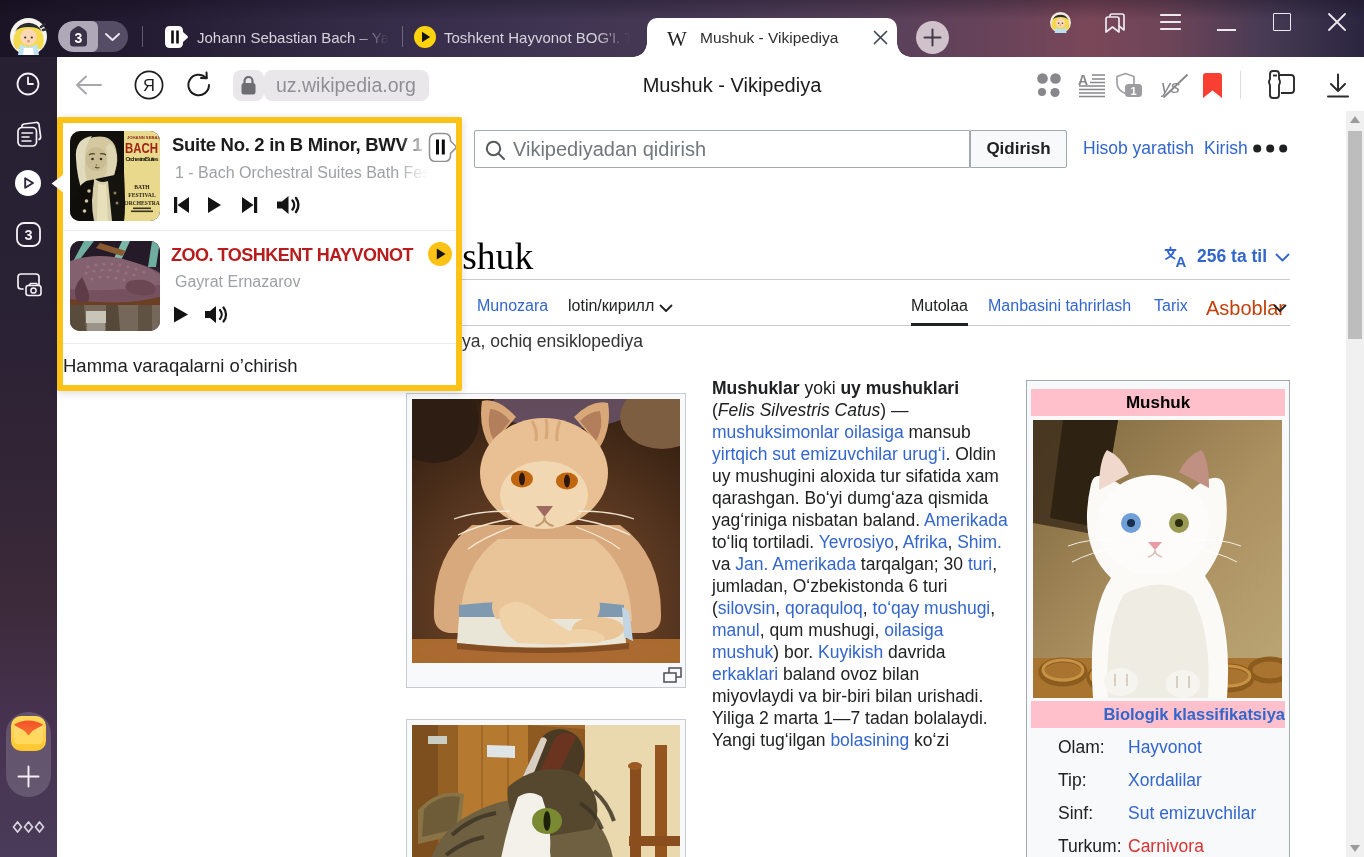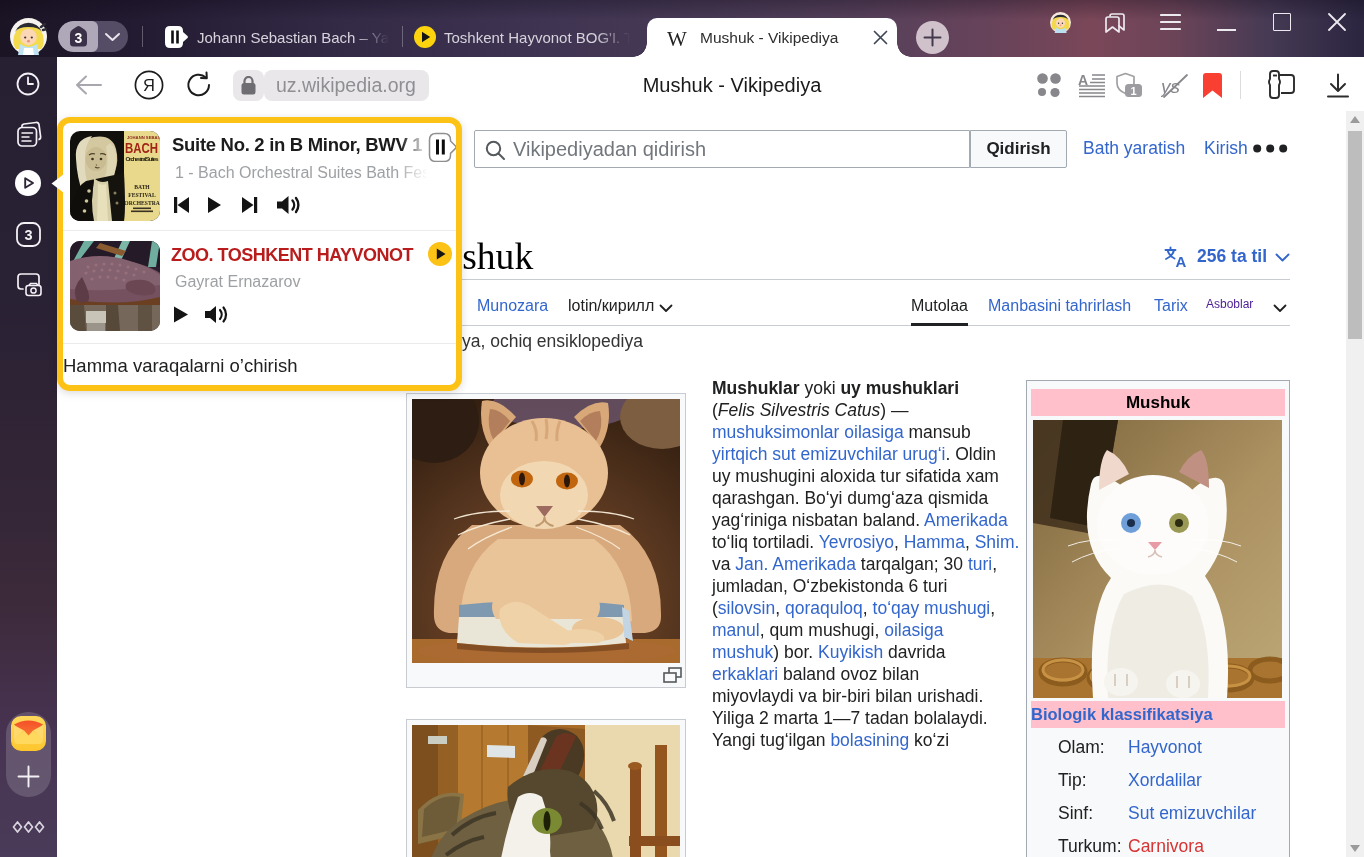--- a/index.html
+++ b/index.html
@@ -23,21 +23,21 @@
   
   #toolbar { position:absolute; left:57px; top:57px; width:1307px; height:54px; background:#fff; }
 
   
   #content { position:absolute; left:57px; top:111px; width:1307px; height:746px; background:#fff; }
   .blue { color:#3366cc; text-decoration:none; }
   .red { color:#d73333; }
 
   
   #popup { position:absolute; left:57px; top:117px; width:405px; height:274px;
-    background:#fff; border:6px solid #fcc216; border-radius:13px; box-shadow:0 2px 8px rgba(0,0,0,0.15); }
+    background:#fff; border:6px solid #fcc216; border-radius:2px; box-shadow:0 2px 8px rgba(0,0,0,0.15); }
 </style>
 </head>
 <body>
 <div id="stage">
   <div id="topbar">
 
     <svg class="abs" style="left:10px;top:18px" width="37" height="37" viewBox="0 0 37 37">
       <circle cx="18.5" cy="18.5" r="18.5" fill="#f7f3ee"></circle>
       <path d="M4 18 a15 15 0 0 1 29 -1 q2 10 -2 14 l-25 0 q-4 -5 -2 -13z" fill="#f4da4e"></path>
       <path d="M5 14 a14.5 14.5 0 0 1 27 0 q-3 -5 -13.5 -5 t-13.5 5z" fill="#2b2b33"></path>
@@ -230,21 +230,21 @@
   </div>
   <div id="content">
 
     <div class="abs" style="left:417px;top:19px;width:496px;height:38px;border:1px solid #a2a9b1;border-radius:2px 0 0 2px;background:#fff"></div>
     <svg class="abs" style="left:428px;top:29px" width="21" height="21" viewBox="0 0 21 21">
       <circle cx="8.5" cy="8.5" r="6.7" fill="none" stroke="#54595d" stroke-width="2"></circle>
       <path d="M13.5 13.5 L19 19" stroke="#54595d" stroke-width="2" stroke-linecap="round"></path>
     </svg>
     <div class="abs" style="left:456px;top:27px;font-size:20px;color:#72777d">Vikipediyadan qidirish</div>
     <div class="abs" style="left:913px;top:19px;width:97px;height:38px;border:1px solid #a2a9b1;border-radius:0 2px 2px 0;background:#f8f9fa;font-size:17px;font-weight:bold;color:#202122;text-align:center;line-height:36px">Qidirish</div>
-    <div class="abs blue" style="left:1026px;top:27px;font-size:17.5px">Bath yaratish</div>
+    <div class="abs blue" style="left:1026px;top:27px;font-size:17.5px">Hisob yaratish</div>
     <div class="abs blue" style="left:1147px;top:27px;font-size:17.5px">Kirish</div>
     <svg class="abs" style="left:1196px;top:33px" width="36" height="9" viewBox="0 0 36 9">
       <circle cx="4.2" cy="4.5" r="4" fill="#202122"></circle>
         <circle cx="17.2" cy="4.5" r="4" fill="#202122"></circle>
         <circle cx="30.2" cy="4.5" r="4" fill="#202122"></circle>
     </svg>
 
     <div class="abs" style="left:353px;top:124px;font-family:'Liberation Serif',serif;font-size:37.6px;color:#000">Mushuk</div>
     <svg class="abs" style="left:1107px;top:135px" width="24" height="22" viewBox="0 0 24 22">
       <path d="M1.5 4 h10 M6.5 1.5 v2.5 M10 4 q-1 6 -8 9 M3.5 4 q1.5 6 7 8.5" fill="none" stroke="#36c" stroke-width="1.9" stroke-linecap="round"></path>
@@ -257,21 +257,21 @@
     <div class="abs" style="left:353px;top:168px;width:880px;height:1px;background:#c8ccd1"></div>
 
     <div class="abs blue" style="left:420px;top:186px;font-size:16px">Munozara</div>
     <div class="abs" style="left:511px;top:186px;font-size:16px;color:#202122">lotin/кирилл</div>
     <svg class="abs" style="left:602px;top:193px" width="14" height="9" viewBox="0 0 14 9">
       <path d="M1.5 1.5 L7 7 L12.5 1.5" fill="none" stroke="#202122" stroke-width="1.8" stroke-linecap="round" stroke-linejoin="round"></path>
     </svg>
     <div class="abs" style="left:854px;top:186px;font-size:16px;color:#202122">Mutolaa</div>
     <div class="abs blue" style="left:931px;top:186px;font-size:16px">Manbasini tahrirlash</div>
     <div class="abs blue" style="left:1097px;top:186px;font-size:16px">Tarix</div>
-    <div class="abs" style="left:1149px;top:186px;font-size:12px;color:#4c1d95">Asboblar</div>
+    <div class="abs" style="left:1149px;top:186px;font-size:20px;color:#c2410c">Asboblar</div>
     <svg class="abs" style="left:1216px;top:193px" width="14" height="9" viewBox="0 0 14 9">
       <path d="M1.5 1.5 L7 7 L12.5 1.5" fill="none" stroke="#202122" stroke-width="1.8" stroke-linecap="round" stroke-linejoin="round"></path>
     </svg>
     <div class="abs" style="left:353px;top:214px;width:880px;height:1px;background:#c8ccd1"></div>
     <div class="abs" style="left:854px;top:212px;width:57px;height:3px;background:#202122"></div>
 
     <div class="abs" style="left:344px;top:220px;font-size:17.5px;color:#333">Vikipediya, ochiq ensiklopediya</div>
 
     <div class="abs" style="left:349px;top:282px;width:280px;height:295px;background:#f8f9fa;border:1px solid #c8ccd1"></div>
     <svg class="abs" style="left:355px;top:288px" width="268" height="264" viewBox="0 0 268 264">
@@ -382,21 +382,21 @@
     </svg>
 
     <div class="abs" style="left:655px;top:266px;font-size:17.5px;line-height:22px;color:#202122;white-space:nowrap">
       <b>Mushuklar</b> yoki <b>uy mushuklari</b><br>
       (<i>Felis Silvestris Catus</i>) —<br>
       <span class="blue">mushuksimonlar oilasiga</span> mansub<br>
       <span class="blue">yirtqich sut emizuvchilar urug‘i</span>. Oldin<br>
       uy mushugini aloxida tur sifatida xam<br>
       qarashgan. Bo‘yi dumg‘aza qismida<br>
       yag‘riniga nisbatan baland. <span class="blue">Amerikada</span><br>
-      to‘liq tortiladi. <span class="blue">Yevrosiyo</span>, <span class="blue">Hamma</span>, <span class="blue">Shim.</span><br>
+      to‘liq tortiladi. <span class="blue">Yevrosiyo</span>, <span class="blue">Afrika</span>, <span class="blue">Shim.</span><br>
       va <span class="blue">Jan. Amerikada</span> tarqalgan; 30 <span class="blue">turi</span>,<br>
       jumladan, O‘zbekistonda 6 turi<br>
       (<span class="blue">silovsin</span>, <span class="blue">qoraquloq</span>, <span class="blue">to‘qay mushugi</span>,<br>
       <span class="blue">manul</span>, qum mushugi, <span class="blue">oilasiga</span><br>
       <span class="blue">mushuk</span>) bor. <span class="blue">Kuyikish</span> davrida<br>
       <span class="blue">erkaklari</span> baland ovoz bilan<br>
       miyovlaydi va bir-biri bilan urishadi.<br>
       Yiliga 2 marta 1—7 tadan bolalaydi.<br>
       Yangi tug‘ilgan <span class="blue">bolasining</span> ko‘zi
     </div>
@@ -448,21 +448,21 @@
         <path d="M85 120 q-30 -2 -50 6"></path>
           <path d="M85 128 q-28 4 -46 14"></path>
         <path d="M158 120 q30 -2 50 6"></path>
           <path d="M158 128 q28 4 46 14"></path>
       </g>
 
       <ellipse cx="88" cy="262" rx="17" ry="14" fill="#f6f4ee"></ellipse>
       <ellipse cx="150" cy="264" rx="17" ry="14" fill="#f6f4ee"></ellipse>
       <path d="M82 254 l0 12 M94 254 l0 12 M144 256 l0 12 M156 256 l0 12" stroke="#d8cfc2" stroke-width="2"></path>
     </svg>
-    <div class="abs" style="left:974px;top:590px;width:254px;height:27px;background:#ffc0cb;text-align:left;font-weight:bold;line-height:27px;font-size:16.5px"><span class="blue">Biologik klassifikatsiya</span></div>
+    <div class="abs" style="left:974px;top:590px;width:254px;height:27px;background:#ffc0cb;text-align:right;font-weight:bold;line-height:27px;font-size:16.5px"><span class="blue">Biologik klassifikatsiya</span></div>
     <div class="abs" style="left:1001px;top:620px;font-size:17.5px;color:#202122;line-height:33px">Olam:<br>Tip:<br>Sinf:<br>Turkum:</div>
     <div class="abs" style="left:1071px;top:620px;font-size:17.5px;line-height:33px"><span class="blue">Hayvonot</span><br><span class="blue">Xordalilar</span><br><span class="blue">Sut emizuvchilar</span><br><span class="red">Carnivora</span></div>
 
     <div class="abs" style="left:1289px;top:0;width:18px;height:746px;background:#f0f0f0"></div>
     <div class="abs" style="left:1291px;top:20px;width:14px;height:208px;background:#bdbdbd"></div>
     <svg class="abs" style="left:1293px;top:5px" width="10" height="7" viewBox="0 0 10 7">
         <path d="M0 7 L5 0 L10 7 Z" fill="#9b9b9b"></path>
       </svg>
     <svg class="abs" style="left:1293px;top:734px" width="10" height="7" viewBox="0 0 10 7">
         <path d="M0 0 L10 0 L5 7 Z" fill="#9b9b9b"></path>

